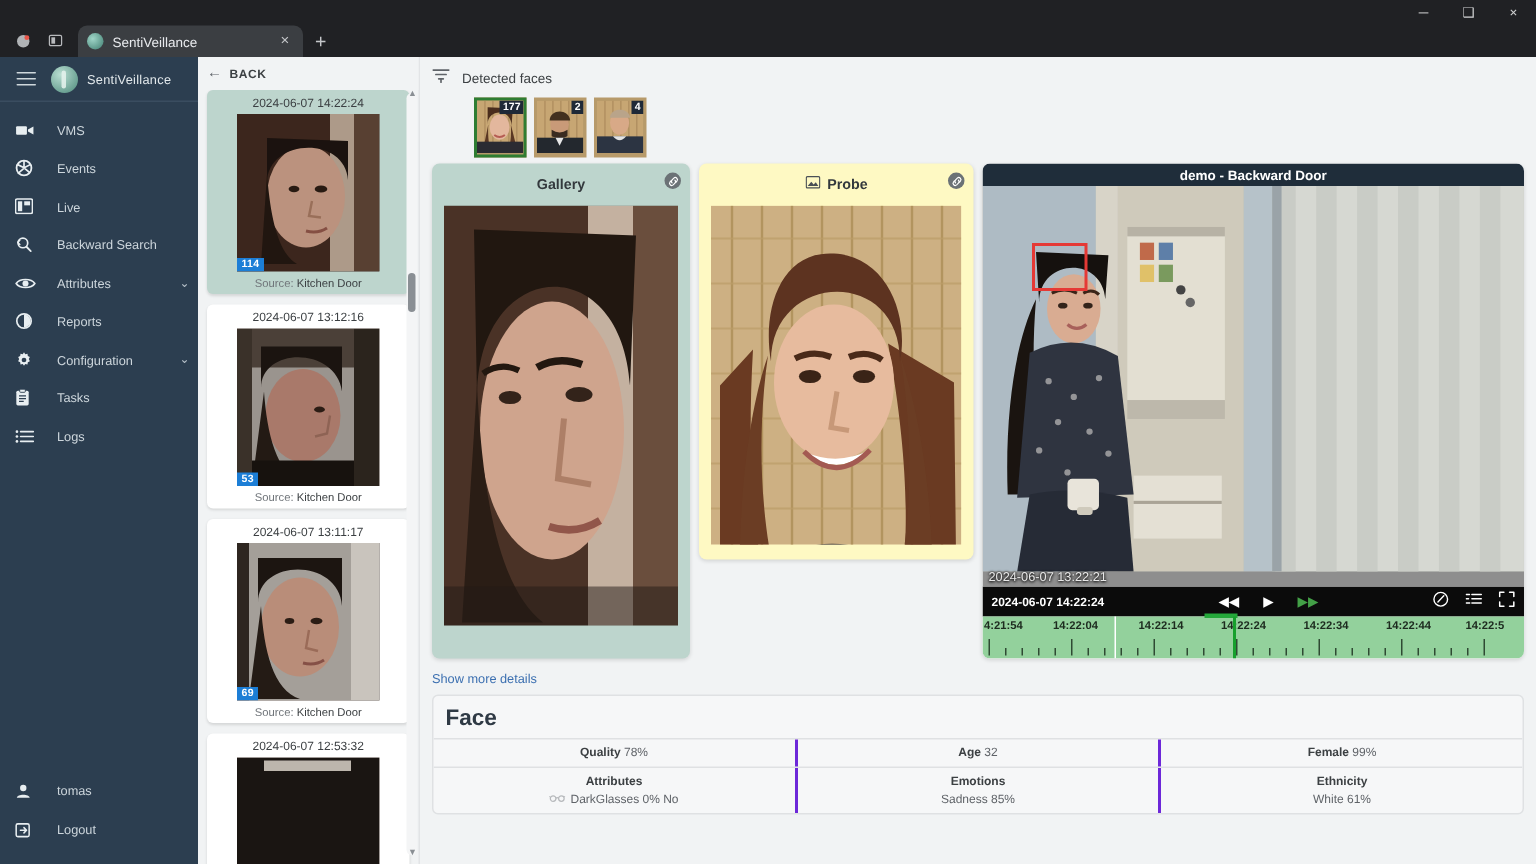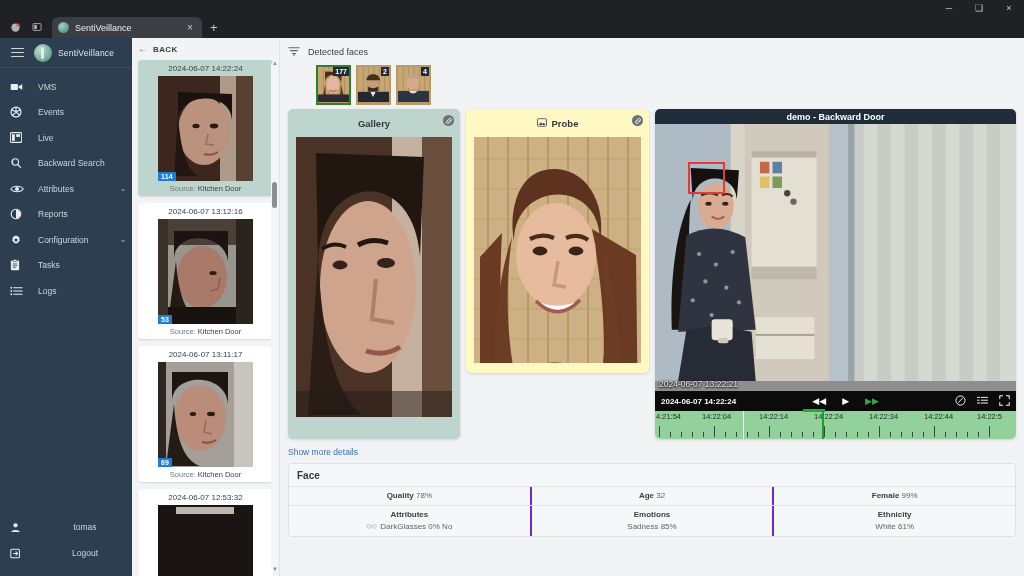--- a/index.html
+++ b/index.html
@@ -99,21 +99,21 @@
 
   .sb-nav { padding-top: 6px; flex: 1; }
   .sb-item {
     height: 25.5px; display: flex; align-items: center; padding-left: 10px;
     gap: 0; font-size: 8.5px; color: #cdd6dc; position: relative;
   }
   .sb-ic { width: 28px; display: flex; align-items: center; color: #e8eef1; flex: none; }
   .sb-label { flex: 1; }
   .sb-chev { width: 18px; text-align: center; font-size: 8px; color: #b5c0c8; }
 
-  .sb-foot { padding-bottom: 10px; text-align: center; }
+  .sb-foot { padding-bottom: 10px; }
   .sb-foot .sb-item { height: 26px; }
 
   
   .thumbcol {
     width: 148px; flex: none; background: #f1f3f4; display: flex; flex-direction: column;
     border-right: 1px solid #e2e4e6; position: relative;
   }
   .thumbhead {
     height: 22px; display: flex; align-items: center; padding: 0 8px 0 6px; gap: 5px;
     background: #f1f3f4;
@@ -209,42 +209,42 @@
     padding: 0 6px; color: #fff;
   }
   .vp-ts { font-size: 8px; font-weight: bold; }
   .vp-mid { flex: 1; display: flex; align-items: center; justify-content: center; gap: 16px; }
   .vp-right { display: flex; align-items: center; gap: 11px; }
   .vp-btn { display: flex; align-items: center; color: #fff; font-size: 9px; }
   .vp-btn.fwd { color: #43a047; }
 
   .timeline { height: 28px; background: #93d19c; position: relative; }
   .tl-labels {
-    position: absolute; top: 0; left: 0; right: 12px; height: 11px;
+    position: absolute; top: 0; left: 0; right: 12px; height: 11px; font-weight: bold;
   }
   .tl-lab {
     position: absolute; font-size: 7.5px; color: #1d2b1f; top: 1px; white-space: nowrap;
   }
   .tl-ticks { position: absolute; top: 13px; left: 0; right: 0; height: 15px; }
   .tl-tick { position: absolute; width: 1px; background: #2f4a33; }
   .tl-tick.maj { height: 11px; top: 2px; }
   .tl-tick.min { height: 5px; top: 8px; }
   .tl-sep { position: absolute; top: 0; bottom: 0; width: 1px; background: #ffffff; }
   .tl-playhead { position: absolute; top: 0; bottom: 0; width: 2px; background: #17a02d; }
   .tl-seg { position: absolute; top: -2px; height: 3px; background: #24a83a; }
 
   .detailslink {
     font-size: 8.5px; color: #3b6fb0; padding: 8px 0 6px 8px; display: inline-block;
     width: max-content; text-decoration: none;
   }
   .facecard {
     margin: 0 8px 8px; background: #f6f7f8; border: 1px solid #dfe1e3; border-radius: 4px;
     overflow: hidden;
   }
-  .fc-title { font-size: 10px; color: #2f3a45; font-weight: bold; padding: 6px 8px 5px; }
+  .fc-title { font-size: 15px; color: #2f3a45; font-weight: bold; padding: 6px 8px 5px; }
   .fc-row { display: flex; border-top: 1px solid #dfe1e3; }
   .fc-cell {
     flex: 1; padding: 4px 6px 5px; text-align: center; font-size: 8px; color: #5f6368;
     border-right: 2px solid #6d28d9;
   }
   .fc-cell:last-child { border-right: none; }
   .fc-cell b { color: #3c4043; font-weight: bold; }
   .fc-sub { margin-top: 3px; display: flex; align-items: center; justify-content: center; gap: 3px; }
   .glasses-ic { opacity: .45; }
 

